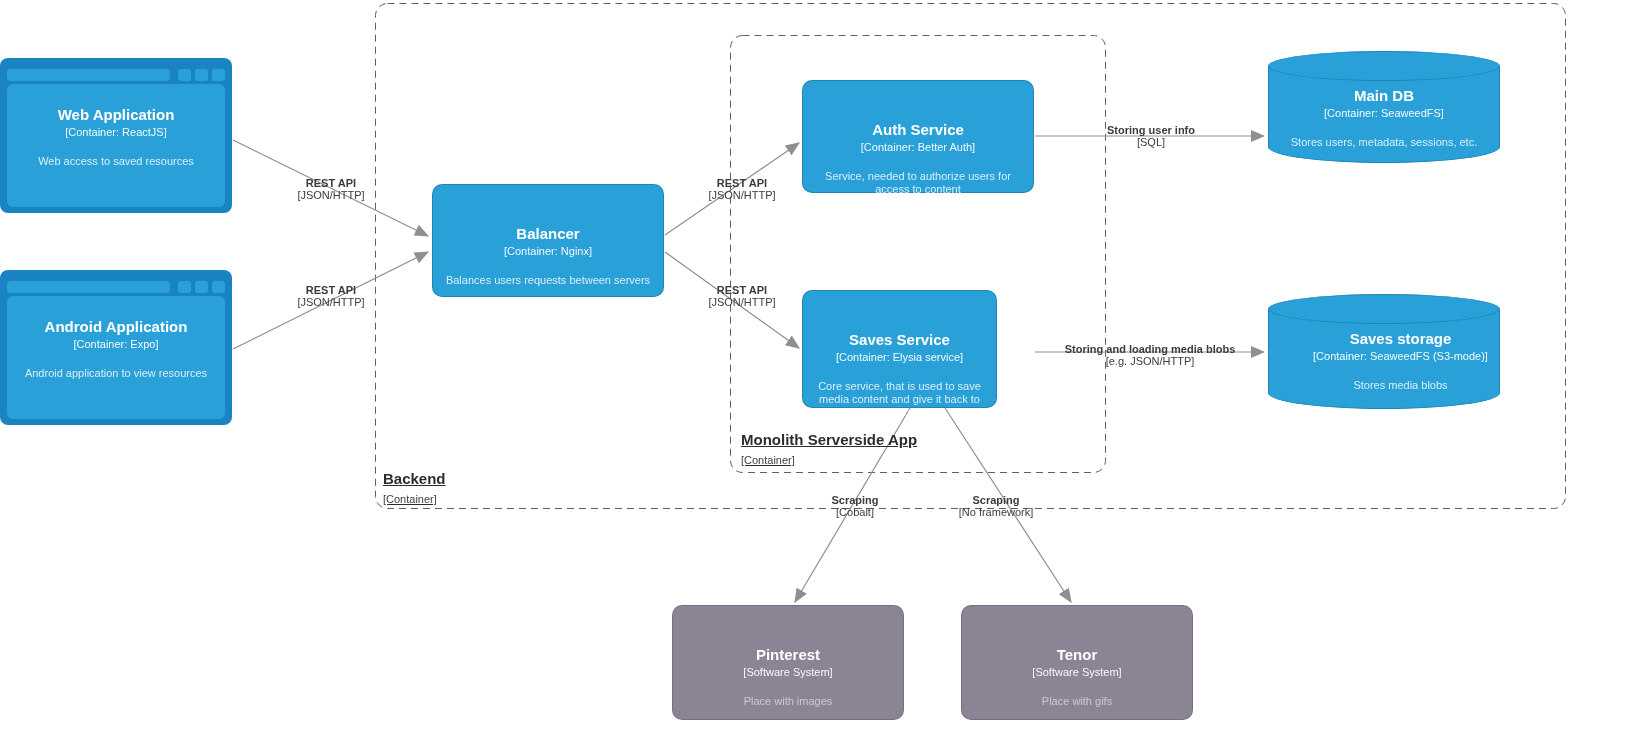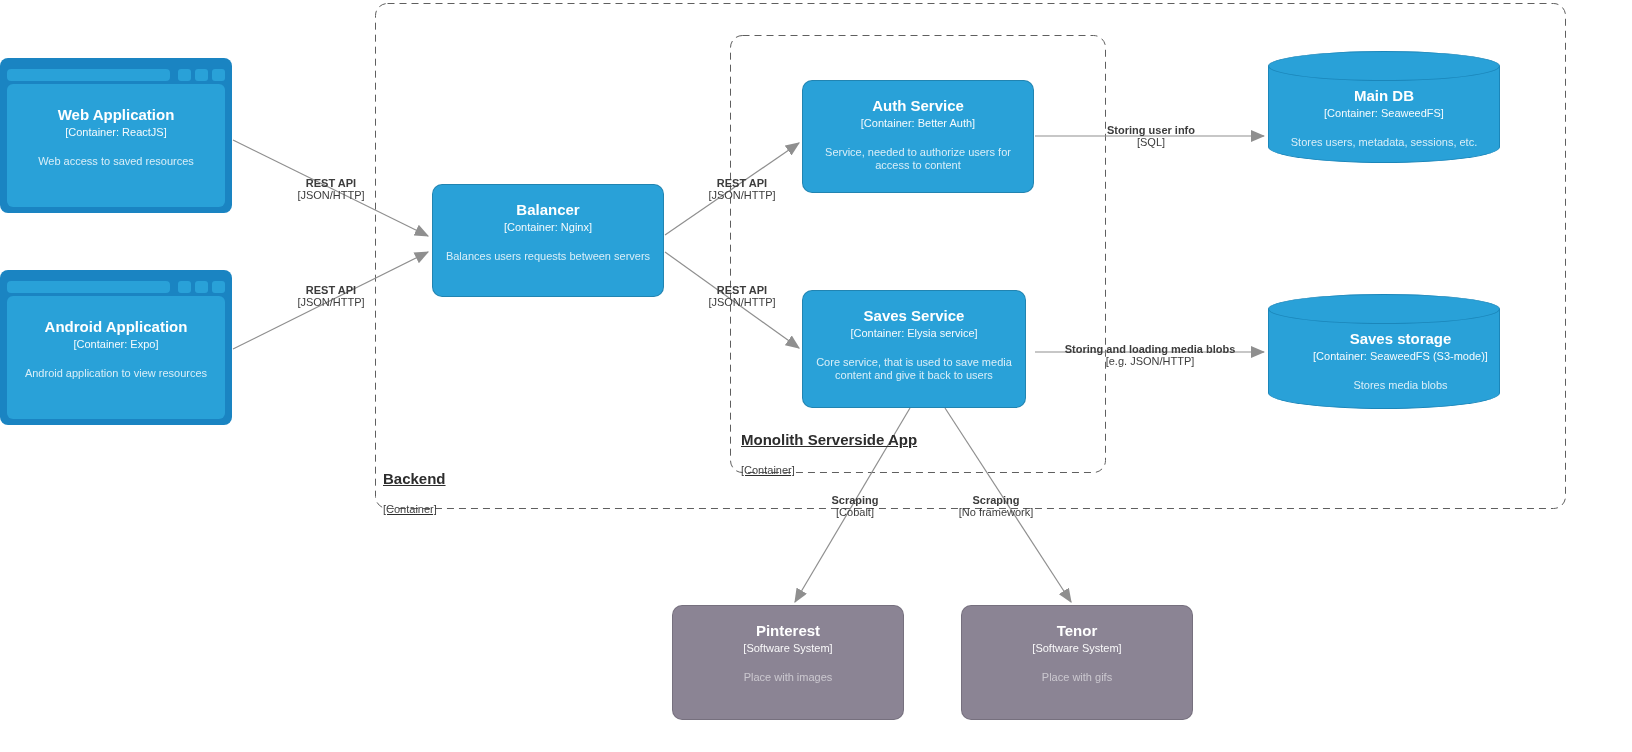--- a/index.html
+++ b/index.html
@@ -2,21 +2,21 @@
 <html><head>
 <meta charset="utf-8">
 <style>
   html,body{margin:0;padding:0;background:#ffffff;}
   body{font-family:"Liberation Sans", sans-serif;}
   .canvas{position:relative;width:1632px;height:752px;background:#ffffff;overflow:hidden;}
   .edges{position:absolute;left:0;top:0;z-index:1;}
 
   
   .node{position:absolute;z-index:3;box-sizing:border-box;text-align:center;color:#ffffff;}
-  .rounded{background:#29A1D8;border:1px solid rgba(0,0,0,0.18);border-radius:10px;padding-top:16px;}
+  .rounded{background:#29A1D8;border:1px solid rgba(0,0,0,0.18);border-radius:10px;padding-top:40px;}
   .external{background:#8B8494;border:1px solid rgba(0,0,0,0.15);}
   .n-title{font-size:15px;font-weight:bold;line-height:17px;}
   .n-sub{font-size:11px;line-height:13px;margin-top:3px;color:rgba(255,255,255,0.95);}
   .n-desc{font-size:11px;line-height:13px;margin-top:16px;color:rgba(255,255,255,0.82);padding:0 10px;}
   .external .n-desc{color:rgba(255,255,255,0.55);}
 
   
   .browser{background:#1A84C2;border-radius:8px;}
   .chrome{position:absolute;left:0;top:0;right:0;height:26px;display:flex;align-items:center;padding:7px 7px 0 7px;box-sizing:border-box;gap:4px;}
   .addr{flex:1;height:12px;background:#29A1D8;border-radius:4px;margin-right:4px;}
@@ -28,21 +28,21 @@
   .cyl-body{position:absolute;left:0;right:0;top:15px;bottom:0;background:#29A1D8;border:1px solid #1B86BA;border-top:none;border-radius:0 0 116px 116px / 0 0 16px 16px;box-sizing:border-box;}
   .cyl-lid{position:absolute;left:0;right:0;top:0;height:30px;background:#29A1D8;border:1px solid #1B86BA;border-radius:50%;box-sizing:border-box;}
   .cyl-text{position:relative;z-index:2;padding-top:36px;}
 
   
   .edge-label{position:absolute;z-index:4;transform:translateX(-50%);text-align:center;font-size:11px;line-height:12px;color:#3c3c3c;white-space:nowrap;}
   .el-name{font-weight:bold;display:block;}
   .el-tech{display:block;}
   .boundary-label{position:absolute;z-index:2;color:#2d2d2d;text-align:left;text-decoration:underline;}
   .bl-name{font-size:15px;font-weight:bold;line-height:17px;}
-  .bl-type{font-size:11px;line-height:13px;margin-top:16px;color:#3f3f3f;}
+  .bl-type{font-size:11px;line-height:13px;margin-top:6px;color:#3f3f3f;}
 </style>
 </head>
 <body>
 
 <div class="canvas">
 
   <svg class="edges" width="1632" height="752" viewBox="0 0 1632 752">
     <defs>
       <marker id="arrow" markerWidth="12" markerHeight="10" refX="11" refY="5" orient="auto" markerUnits="strokeWidth">
         <path d="M0,0 L12,5 L0,10 z" fill="#8f8f8f"></path>
@@ -106,21 +106,21 @@
     <div class="n-sub">[Container: Nginx]</div>
     <div class="n-desc">Balances users requests between servers</div>
   </div>
 
   <div class="node rounded" style="left:802px;top:80px;width:232px;height:113px;">
     <div class="n-title">Auth Service</div>
     <div class="n-sub">[Container: Better Auth]</div>
     <div class="n-desc">Service, needed to authorize users for access to content</div>
   </div>
 
-  <div class="node rounded" style="left:802px;top:290px;width:224px;height:118px;">
+  <div class="node rounded" style="left:802px;top:290px;width:195px;height:118px;">
     <div class="n-title">Saves Service</div>
     <div class="n-sub">[Container: Elysia service]</div>
     <div class="n-desc">Core service, that is used to save media content and give it back to users</div>
   </div>
 
   <div class="node cylinder" style="left:1268px;top:51px;width:232px;height:112px;">
     <div class="cyl-body"></div>
     <div class="cyl-lid"></div>
     <div class="cyl-text">
       <div class="n-title">Main DB</div>

